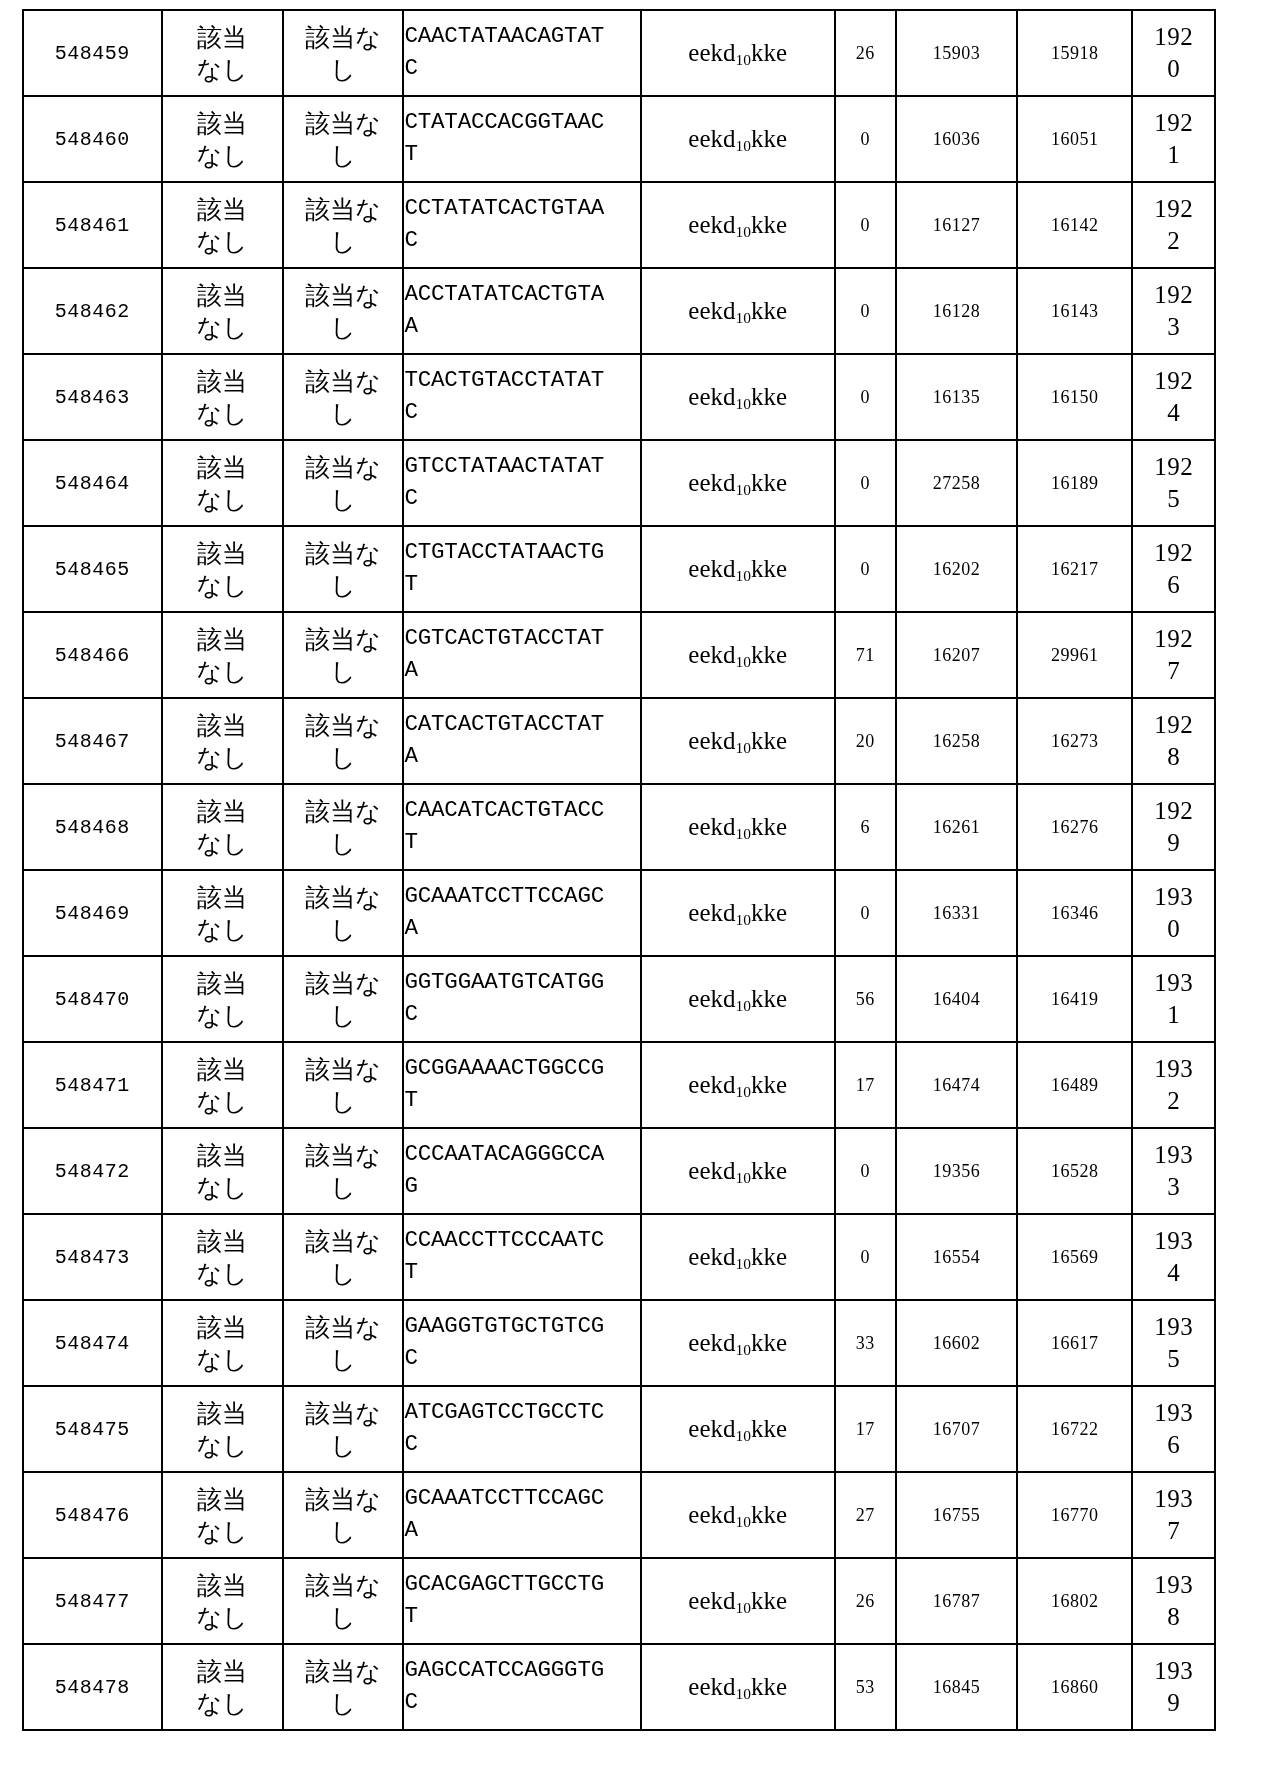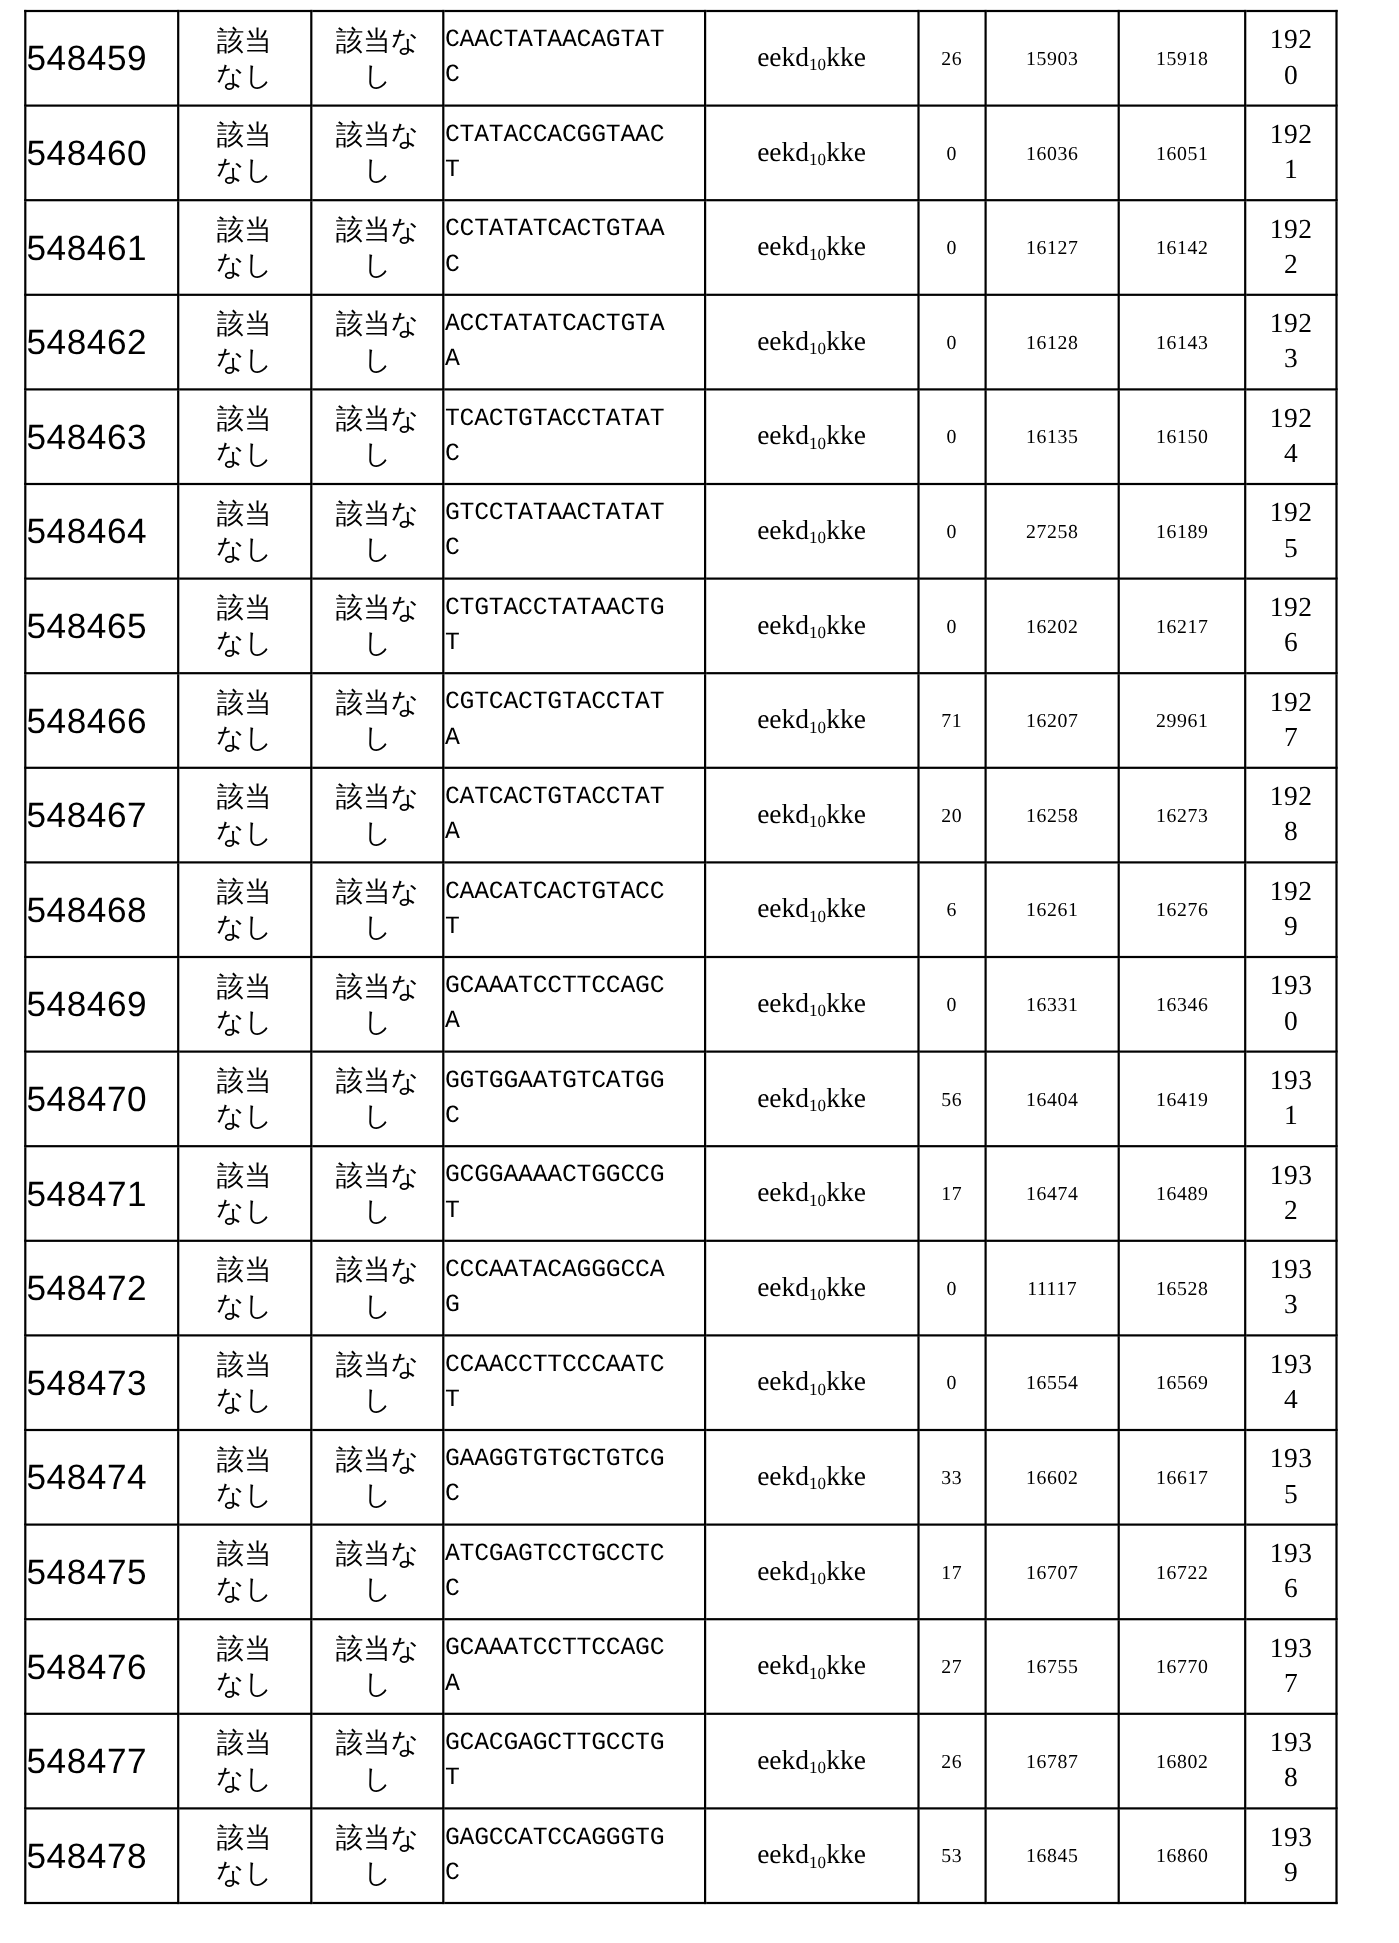--- a/index.html
+++ b/index.html
@@ -48,23 +48,24 @@
   col.c-b     { width: 110px; }
   col.c-seq   { width: 216px; }
   col.c-mod   { width: 176px; }
   col.c-cnt   { width: 56px;  }
   col.c-s     { width: 110px; }
   col.c-e     { width: 105px; }
   col.c-no    { width: 75px;  }
 
   
   .id-cell {
-    font-size: 32px;
+    text-align: center;
+    font-size: 20px;
     letter-spacing: 0.5px;
-    font-family: Liberation Sans, sans-serif;
+    font-family: Liberation Mono, monospace;
   }
 
   .jp-cell {
     font-family: Liberation Sans, sans-serif;
     font-size: 25px;
     line-height: 1.30;
     padding: 4px 0 4px 10px;
     vertical-align: middle;
     text-align: center;
     letter-spacing: 0px;
@@ -437,21 +438,21 @@
           <td class="jp-cell">
             <span class="jp-line">該当な</span>
             <span class="jp-line">し</span>
           </td>
           <td class="seq-cell">
             <span class="seq-line">CCCAATACAGGGCCA</span>
             <span class="seq-line">G</span>
           </td>
           <td class="mod-cell"><span>eekd</span><sub>10</sub><span>kke</span></td>
           <td class="num-cell">0</td>
-          <td class="num-cell">11117</td>
+          <td class="num-cell">19356</td>
           <td class="num-cell">16528</td>
           <td class="no-cell">
             <span class="no-line">193</span>
             <span class="no-line">3</span>
           </td>
         </tr>
         <tr>
           <td class="id-cell">548473</td>
           <td class="jp-cell">
             <span class="jp-line">該当</span>

